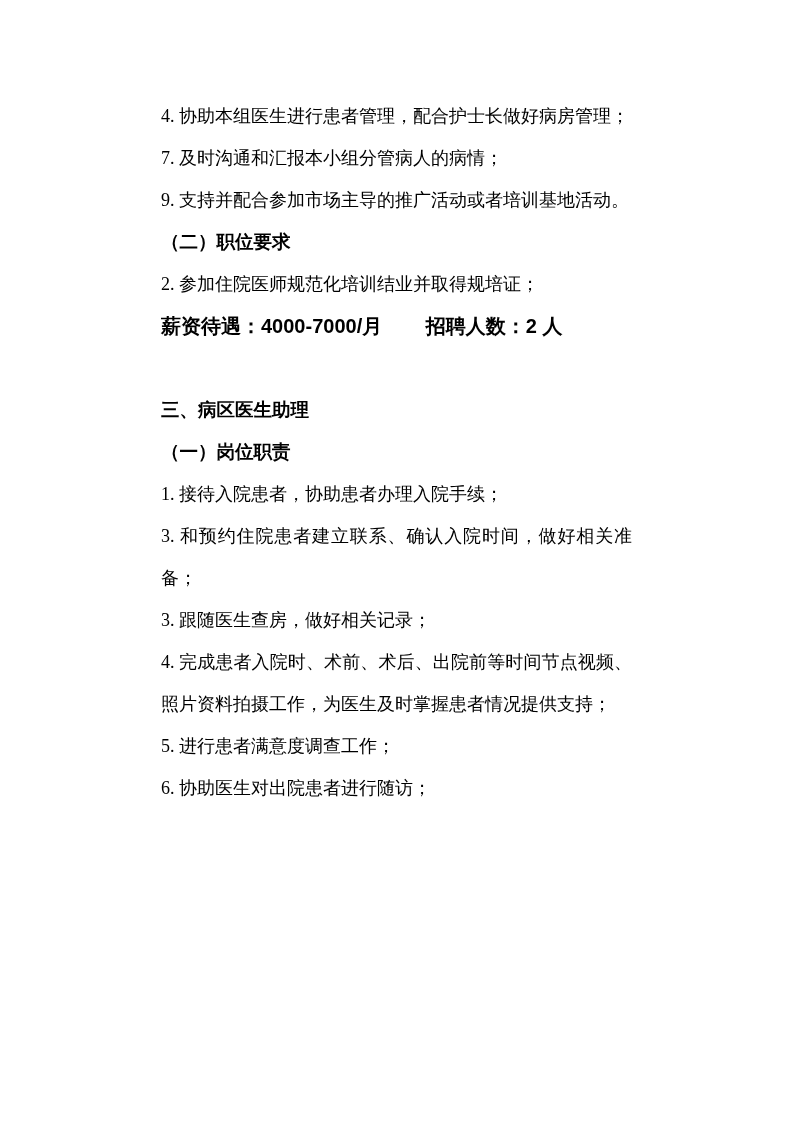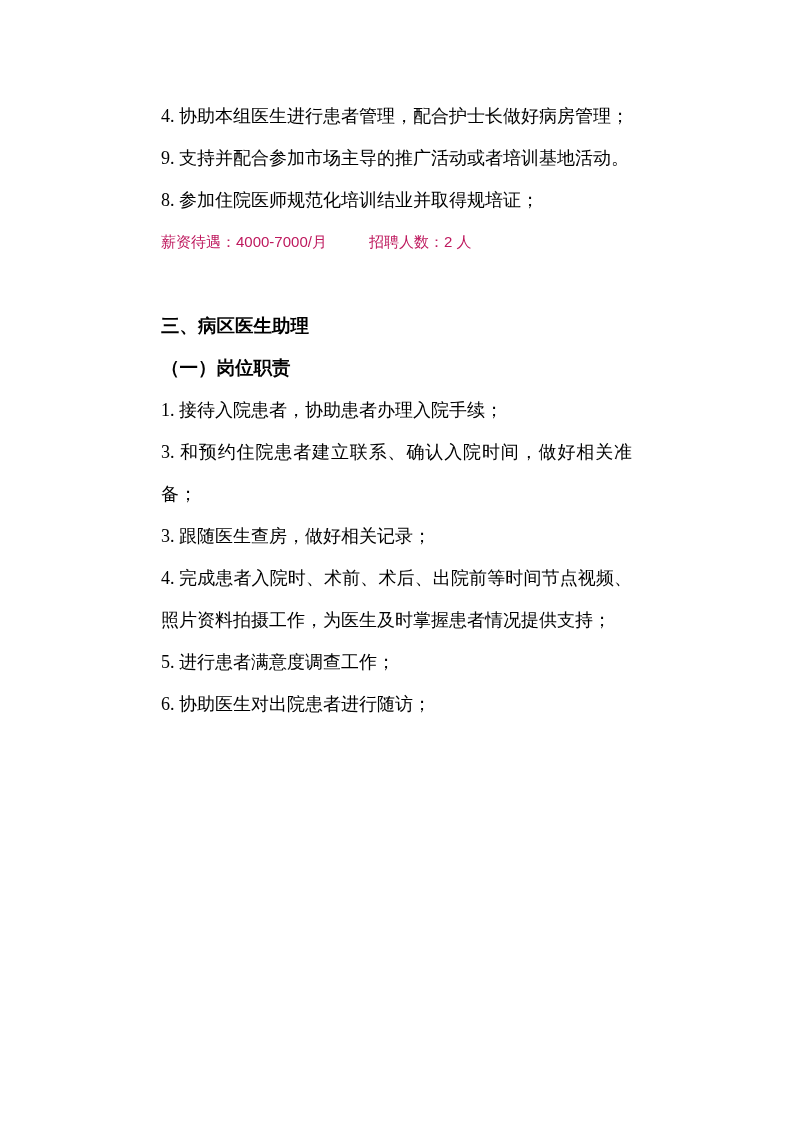--- a/index.html
+++ b/index.html
@@ -27,43 +27,45 @@
   }
   .heading {
     font-family: "Liberation Sans", "DejaVu Sans", sans-serif;
     font-size: 18.5px;
     line-height: 42px;
     font-weight: bold;
     color: #000000;
   }
   .salary-line {
     font-family: "Liberation Sans", "DejaVu Sans", sans-serif;
-    font-size: 15px;
+    font-size: 20px;
     line-height: 42px;
-    font-weight: normal;
-    color: #be185d;
+    font-weight: bold;
+    color: #000000;
   }
   .salary-line .headcount {
     margin-left: 38px;
   }
   .blank-line {
     height: 42px;
   }
 </style>
 </head>
 <body>
 
 <div class="page">
   <div class="content">
 
     <p class="para">4. 协助本组医生进行患者管理，配合护士长做好病房管理；</p>
+    <p class="para">7. 及时沟通和汇报本小组分管病人的病情；</p>
     <p class="para">9. 支持并配合参加市场主导的推广活动或者培训基地活动。</p>
 
+    <h3 class="heading">（二）职位要求</h3>
 
-    <p class="para">8. 参加住院医师规范化培训结业并取得规培证；</p>
+    <p class="para">2. 参加住院医师规范化培训结业并取得规培证；</p>
 
     <p class="salary-line">
       <span>薪资待遇：4000-7000/月</span>
       <span class="headcount">招聘人数：2 人</span>
     </p>
 
     <div class="blank-line"></div>
 
     <h2 class="heading">三、病区医生助理</h2>
 

